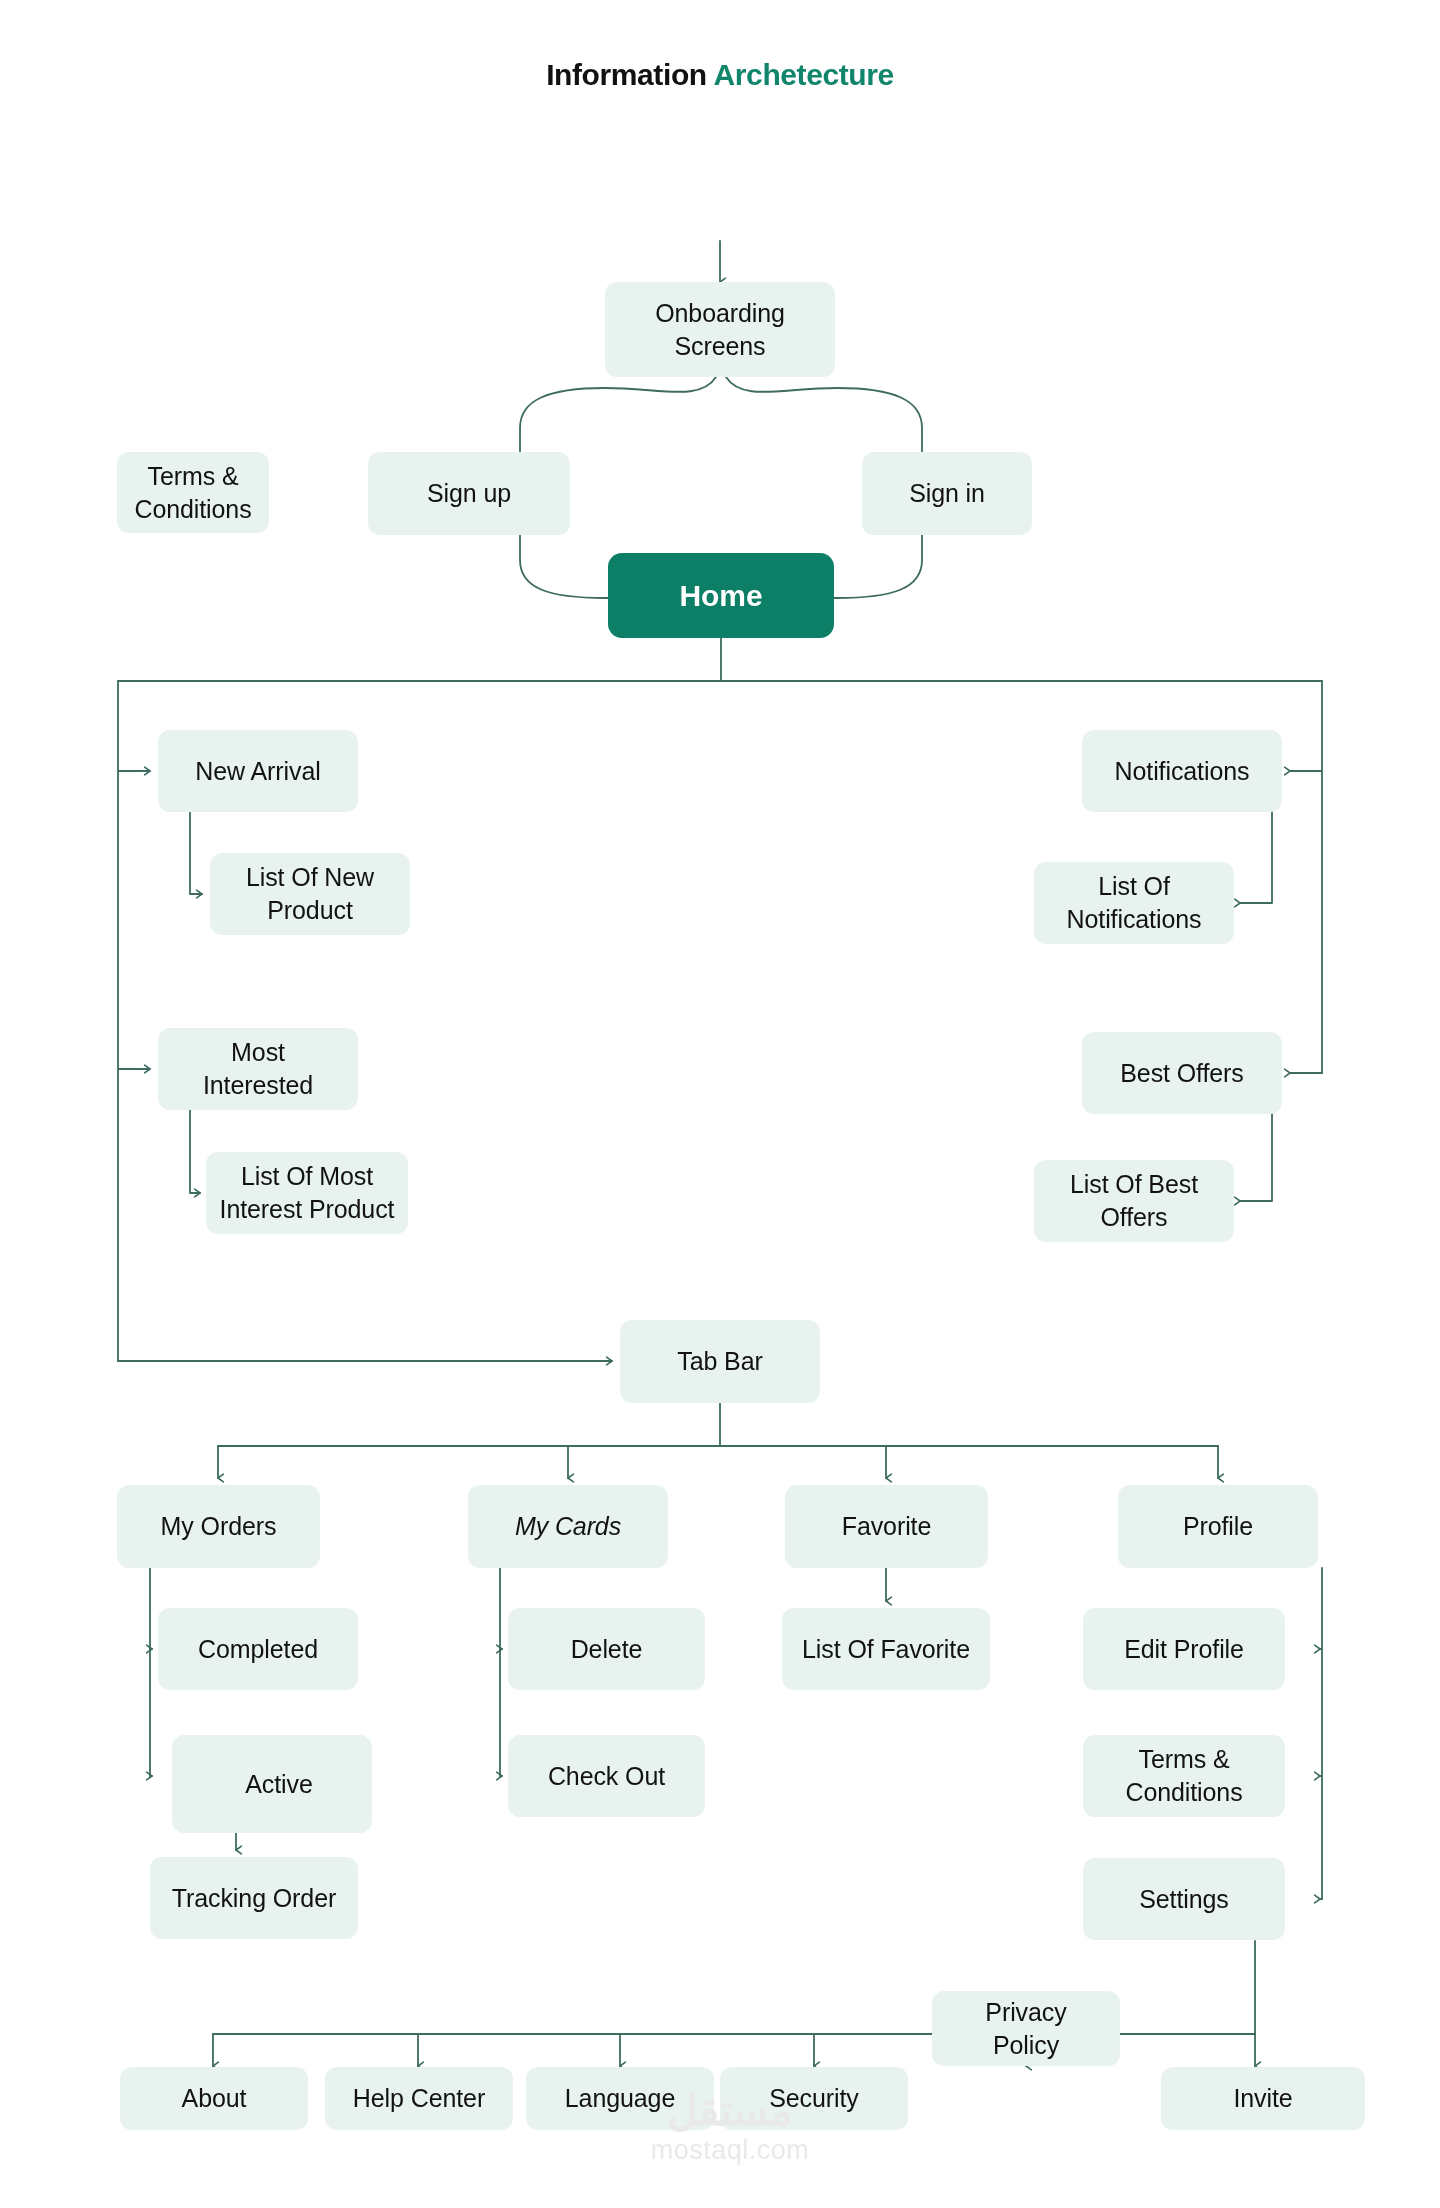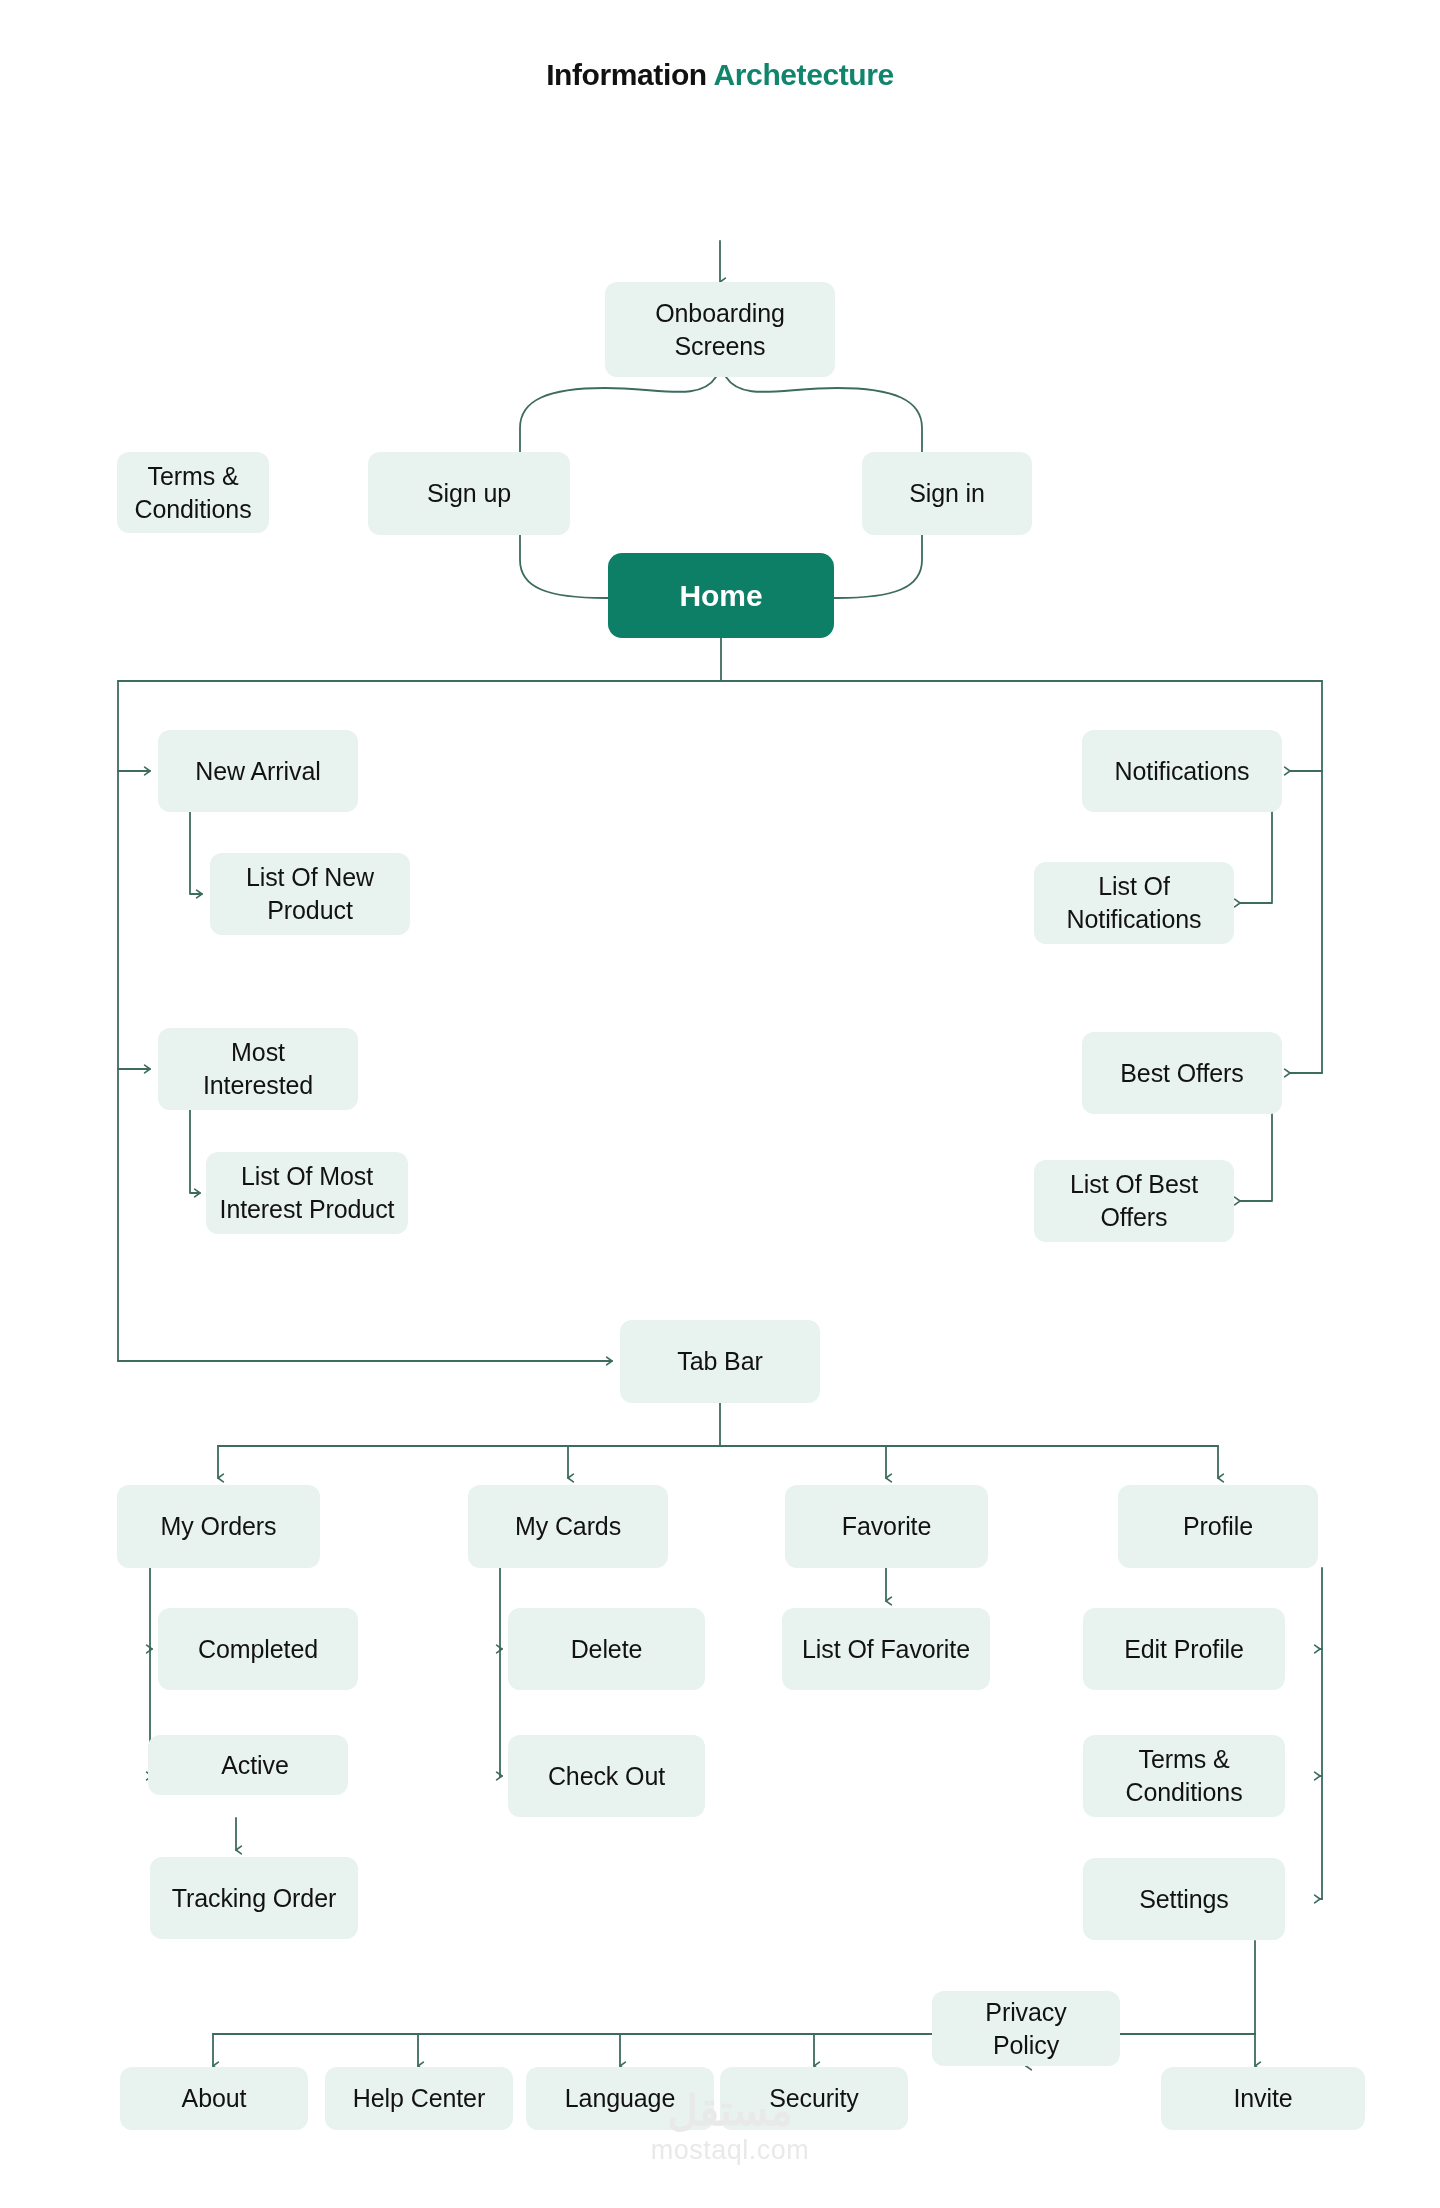--- a/index.html
+++ b/index.html
@@ -244,37 +244,37 @@
   </div>
 
   <div class="node" style="left:620px; top:1320px; width:200px; height:83px;">
     <span>Tab Bar</span>
   </div>
 
   <div class="node" style="left:117px; top:1485px; width:203px; height:83px;">
     <span>My Orders</span>
   </div>
 
-  <div class="node" style="left:468px; top:1485px; width:200px; height:83px;">
+  <div class="node" style="left:468px; top:1485px; width:200px; height:83px;font-style:italic;">
     <span>My Cards</span>
   </div>
 
   <div class="node" style="left:785px; top:1485px; width:203px; height:83px;">
     <span>Favorite</span>
   </div>
 
   <div class="node" style="left:1118px; top:1485px; width:200px; height:83px;">
     <span>Profile</span>
   </div>
 
   <div class="node" style="left:158px; top:1608px; width:200px; height:82px;">
     <span>Completed</span>
   </div>
 
-  <div class="node" style="left:148px; top:1735px; width:200px; height:60px;padding-left:24px;">
+  <div class="node" style="left:172px; top:1735px; width:200px; height:98px;padding-left:24px;">
     <span>Active</span>
   </div>
 
   <div class="node" style="left:150px; top:1857px; width:208px; height:82px;">
     <span>Tracking Order</span>
   </div>
 
   <div class="node" style="left:508px; top:1608px; width:197px; height:82px;">
     <span>Delete</span>
   </div>

